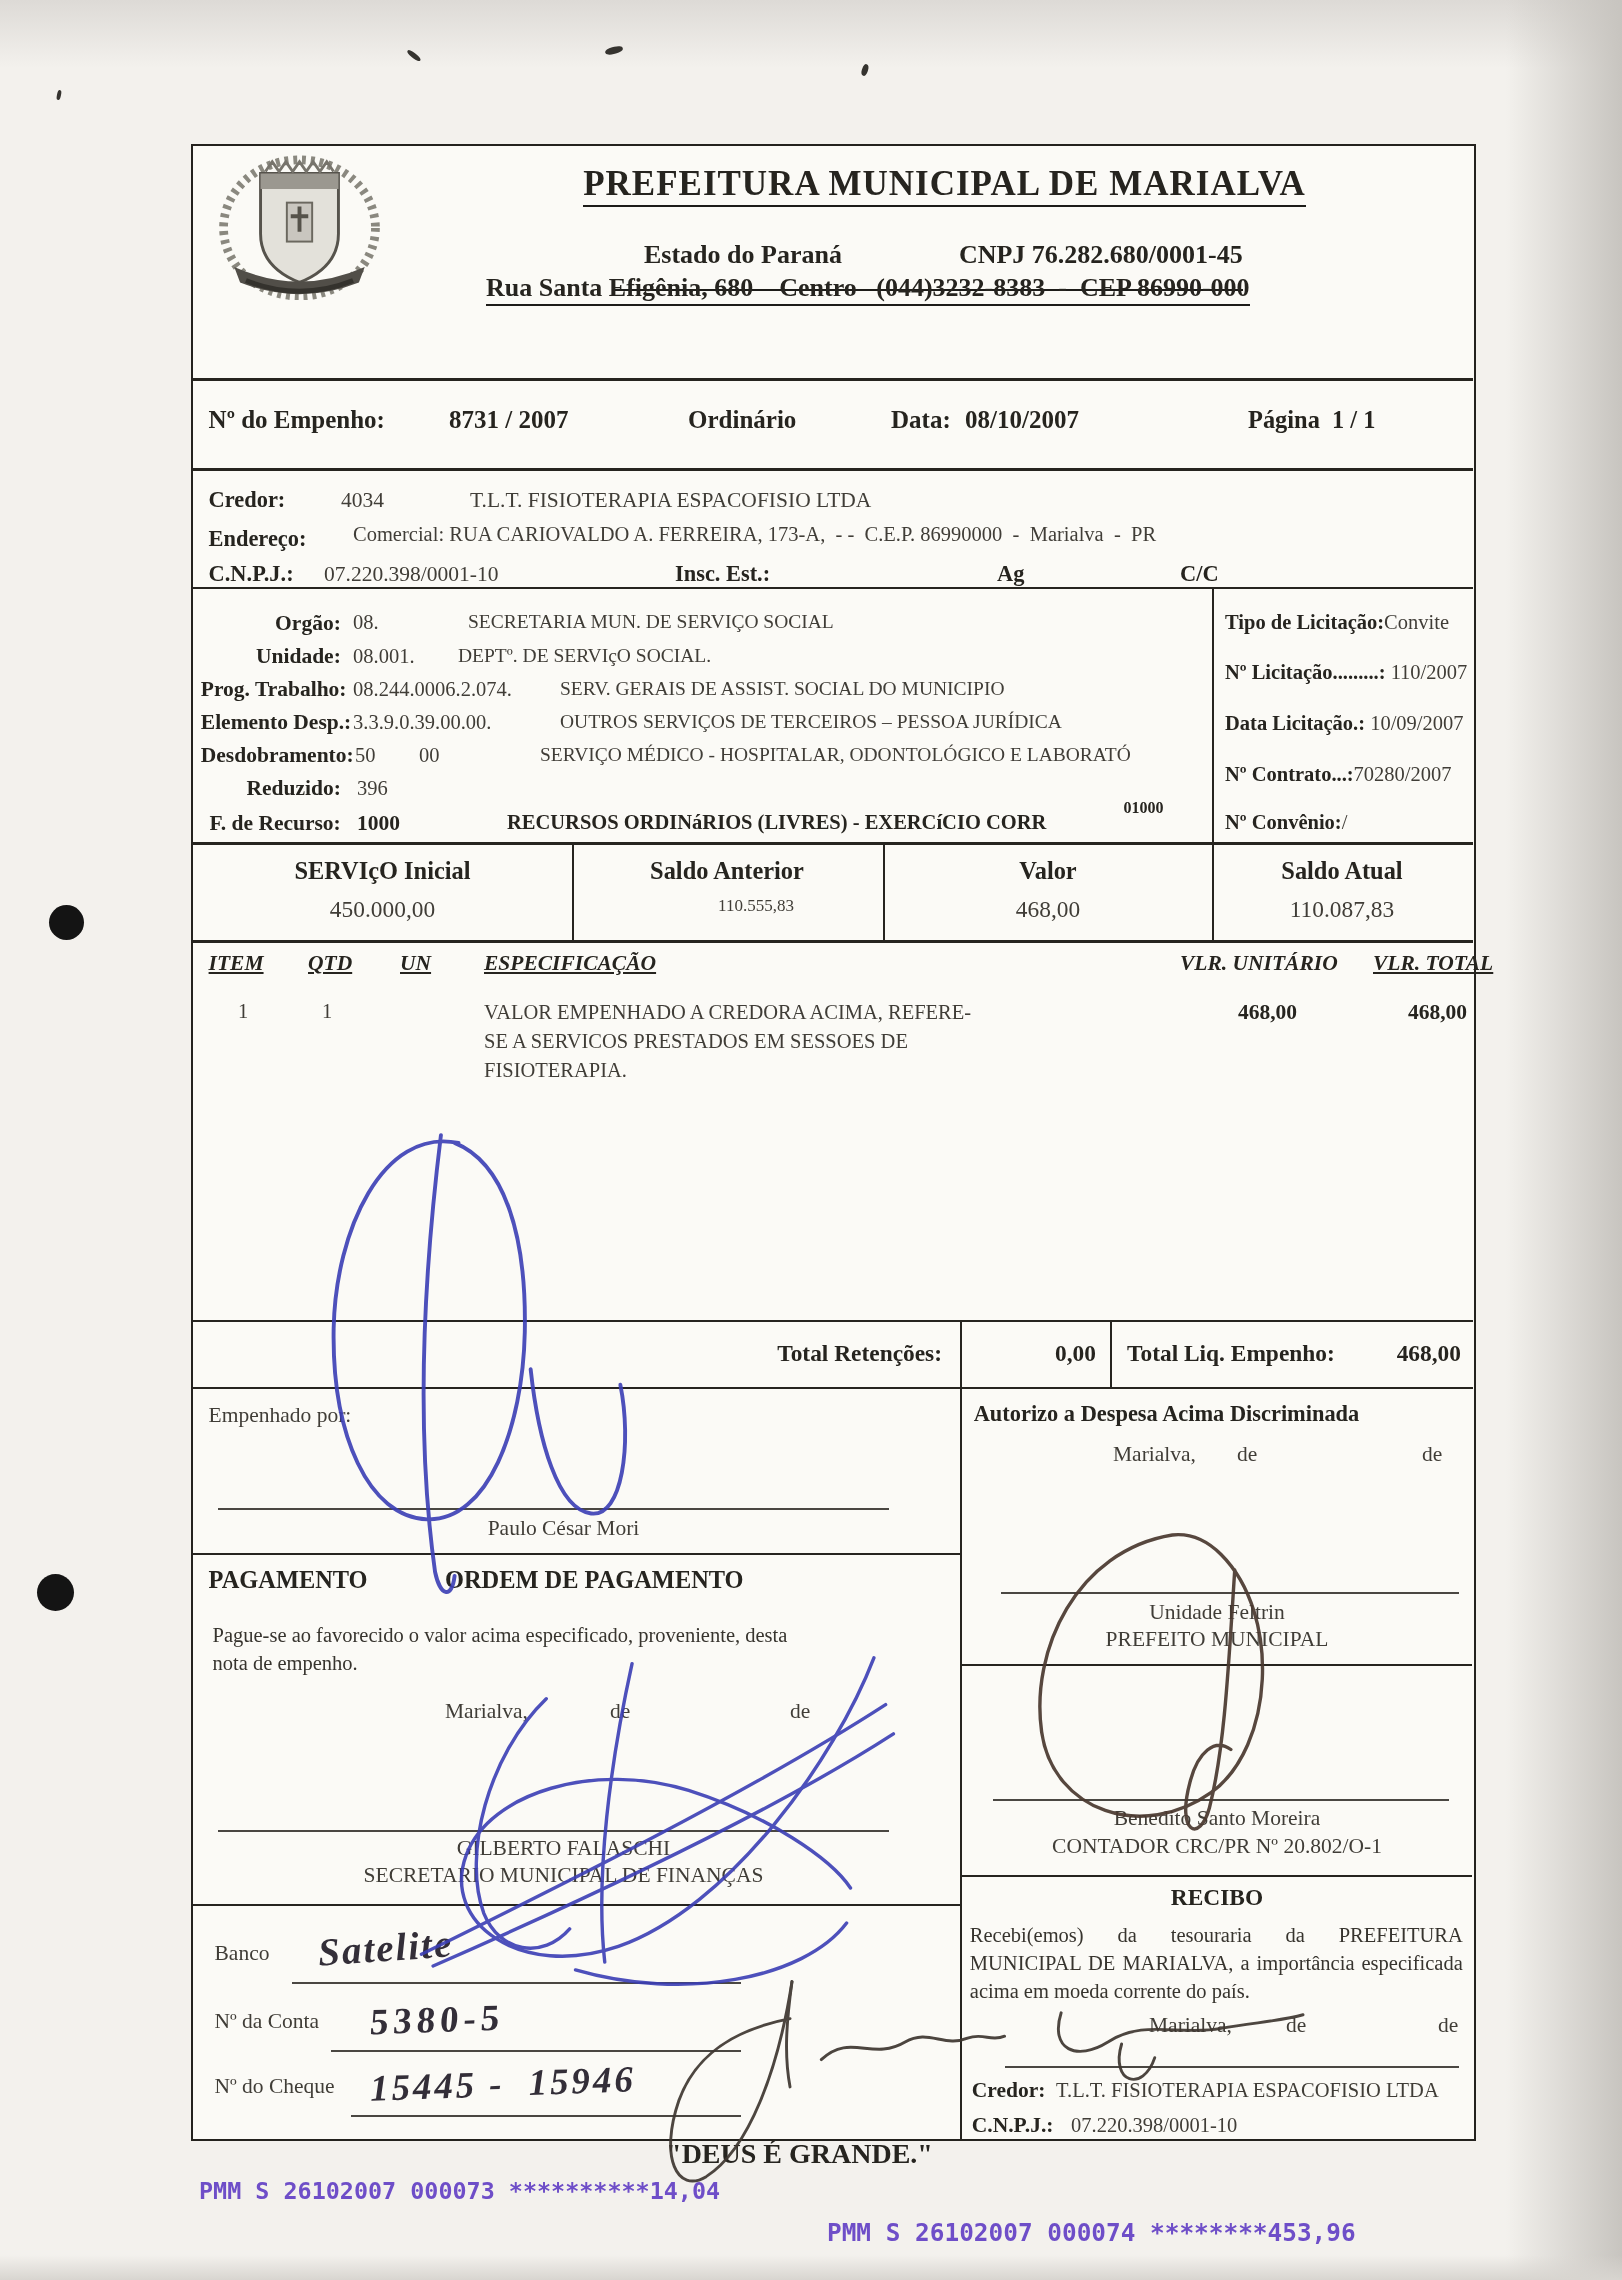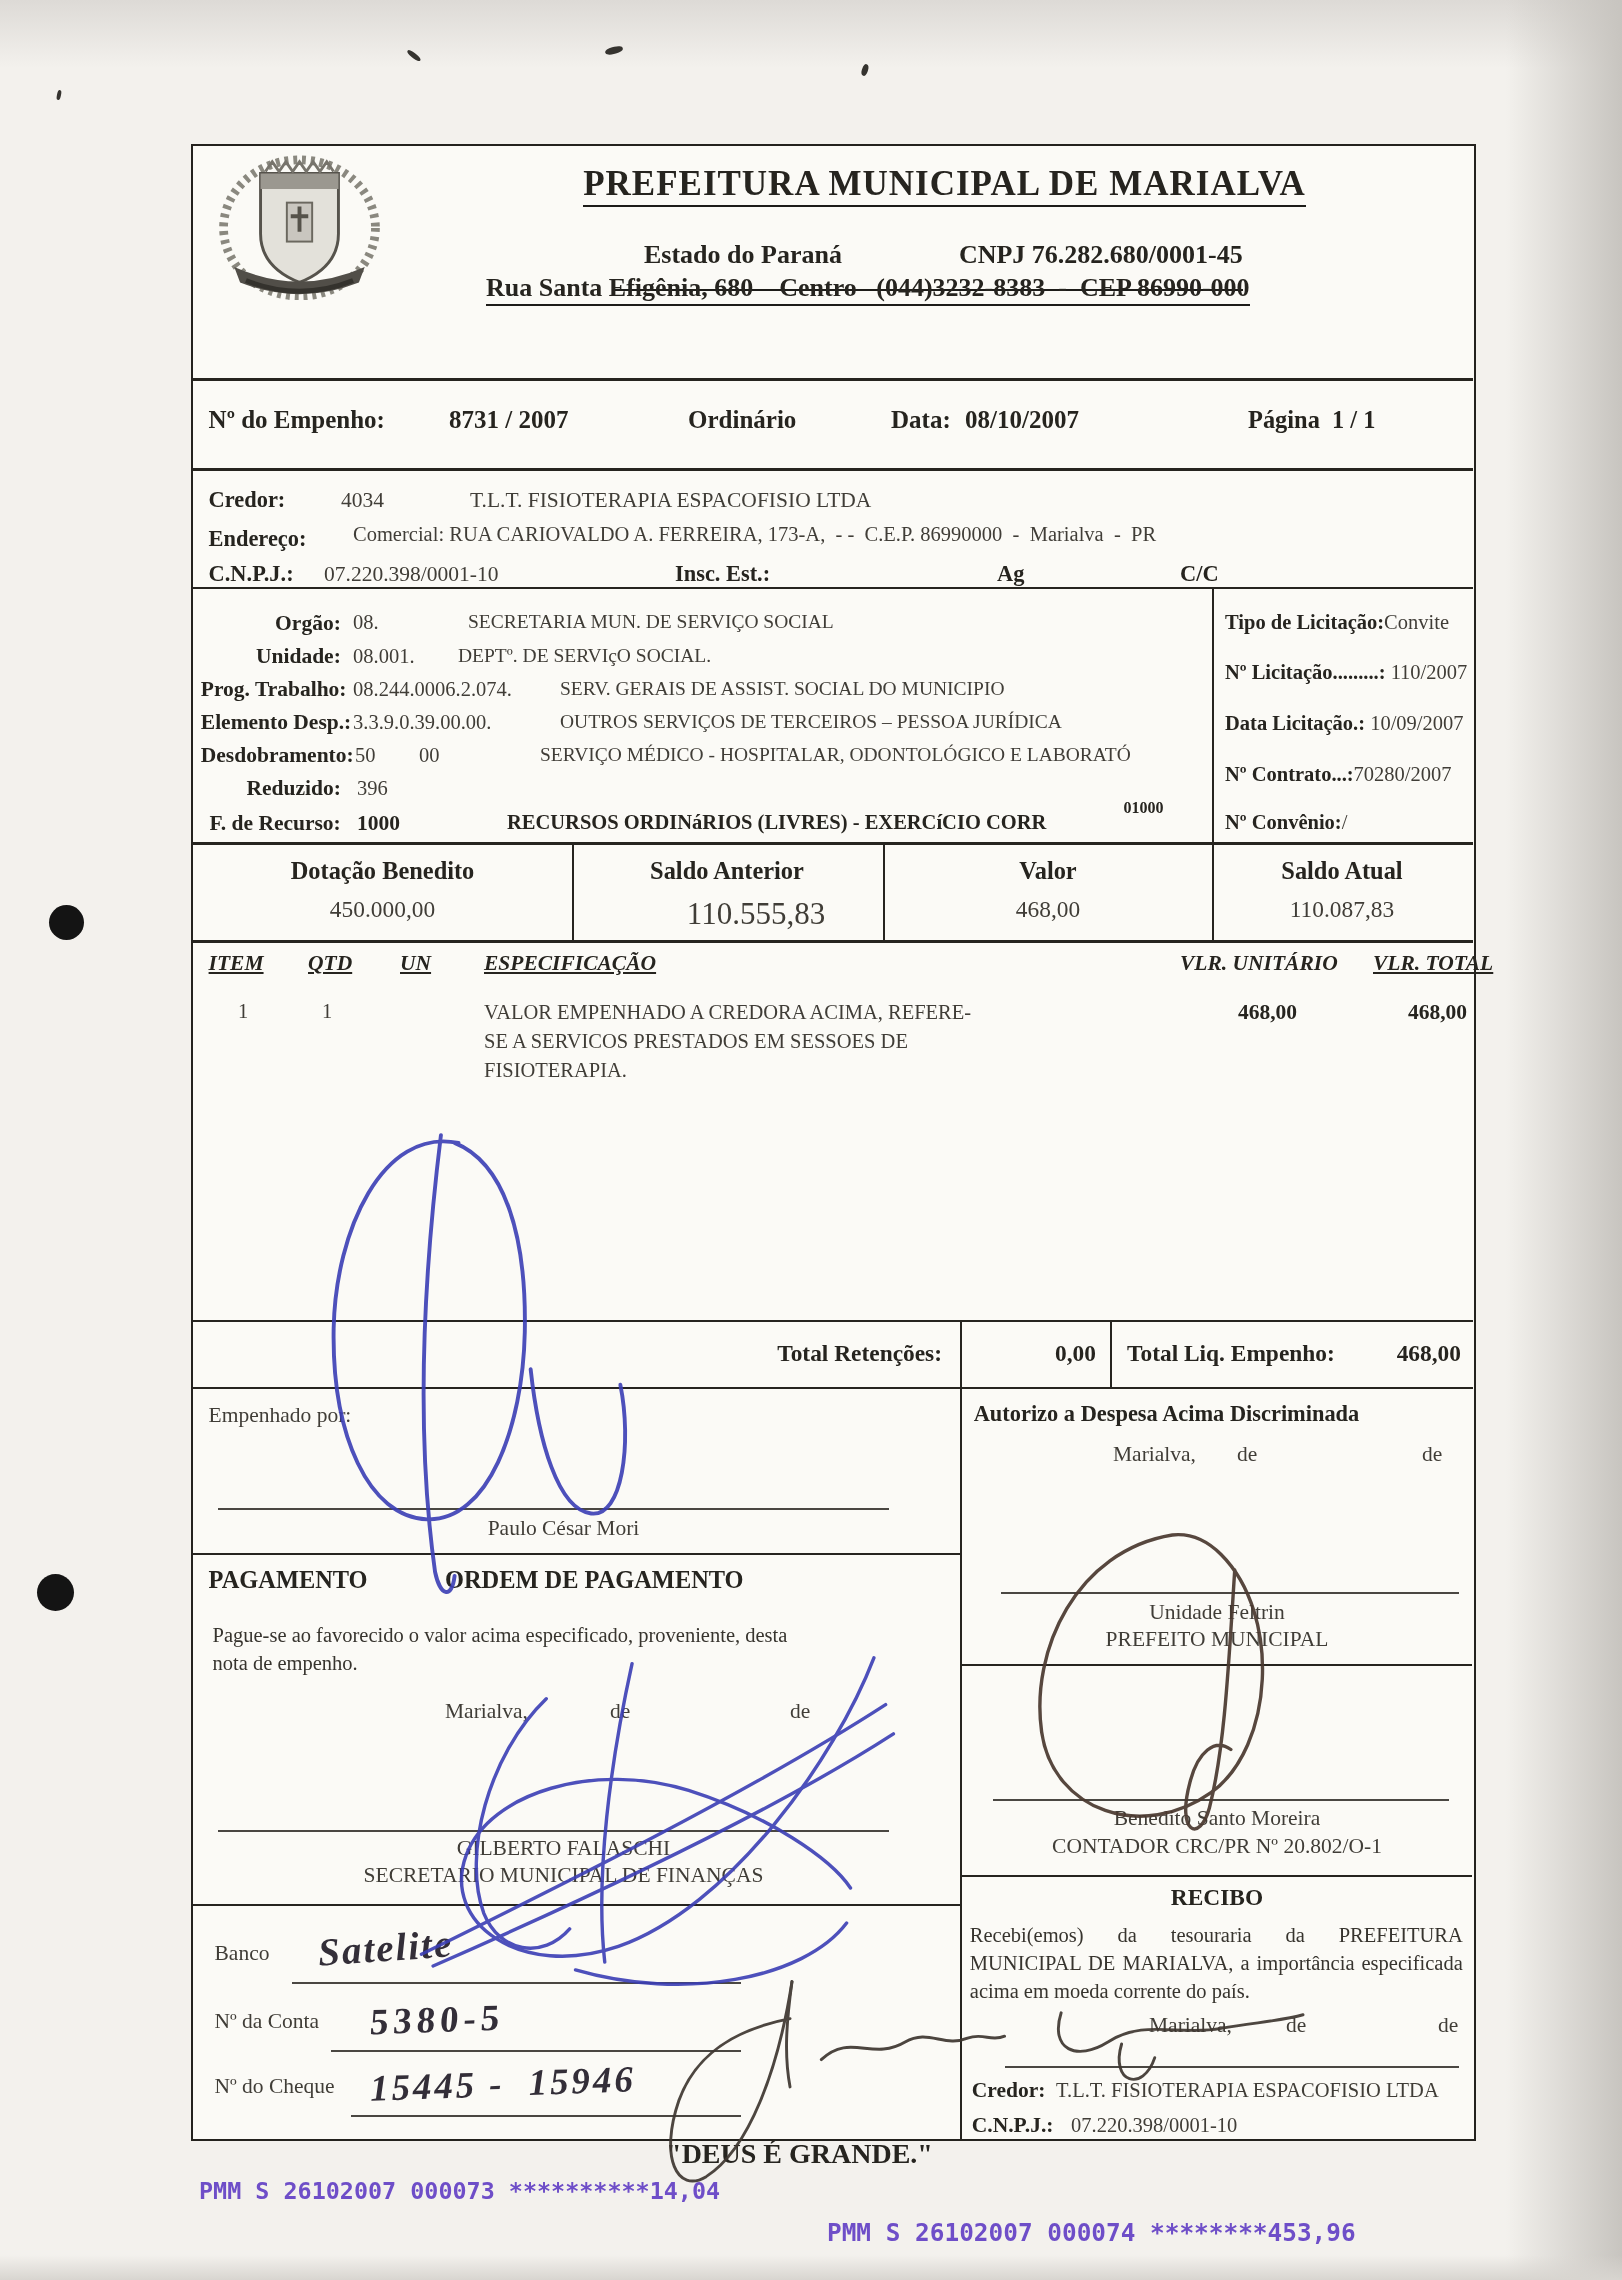--- a/index.html
+++ b/index.html
@@ -126,24 +126,24 @@
     <span class="abs" style="left:1032px;top:72px;font-size:20.5px"><span class="b">Nº Licitação.........:</span><span class="gray" style="white-space:pre"> 110/2007</span></span>
     <span class="abs" style="left:1032px;top:123px;font-size:20.5px"><span class="b">Data Licitação.:</span><span class="gray" style="white-space:pre"> 10/09/2007</span></span>
     <span class="abs" style="left:1032px;top:174px;font-size:20.5px"><span class="b">Nº Contrato...:</span><span class="gray">70280/2007</span></span>
     <span class="abs" style="left:1032px;top:222px;font-size:20.5px"><span class="b">Nº Convênio:</span><span class="gray">/</span></span>
   </div>
 
   <div class="sec rule3" style="top:696px;height:98px;border-top-width:3.9px">
     <div class="vline" style="left:379px;top:0;height:98px"></div>
     <div class="vline" style="left:690px;top:0;height:98px"></div>
     <div class="vline" style="left:1019px;top:0;height:98px"></div>
-    <div class="abs ctr b" style="left:0;top:11.7px;width:379px;font-size:24.4px">Dotação Benedito</div>
+    <div class="abs ctr b" style="left:0;top:11.7px;width:379px;font-size:24.4px">SERVIçO Inicial</div>
     <div class="abs ctr gray" style="left:0;top:51px;width:379px;font-size:23.4px">450.000,00</div>
     <div class="abs ctr b" style="left:379px;top:11.7px;width:310px;font-size:24.4px">Saldo Anterior</div>
-    <div class="abs ctr gray" style="left:379px;top:51px;width:368px;font-size:31px">110.555,83</div>
+    <div class="abs ctr gray" style="left:379px;top:51px;width:368px;font-size:17px">110.555,83</div>
     <div class="abs ctr b" style="left:690px;top:11.7px;width:330px;font-size:24.4px">Valor</div>
     <div class="abs ctr gray" style="left:690px;top:51px;width:330px;font-size:23.4px">468,00</div>
     <div class="abs ctr b" style="left:1019px;top:11.7px;width:260px;font-size:24.4px">Saldo Atual</div>
     <div class="abs ctr gray" style="left:1019px;top:51px;width:260px;font-size:23.4px">110.087,83</div>
   </div>
 
   <div class="sec rule3" style="top:794px;height:380px;border-top-width:3.9px">
     <span class="abs b i" style="left:15.6px;top:7.8px;font-size:21.5px;text-decoration:underline">ITEM</span>
     <span class="abs b i" style="left:115px;top:7.8px;font-size:21.5px;text-decoration:underline">QTD</span>
     <span class="abs b i" style="left:207px;top:7.8px;font-size:21.5px;text-decoration:underline">UN</span>

